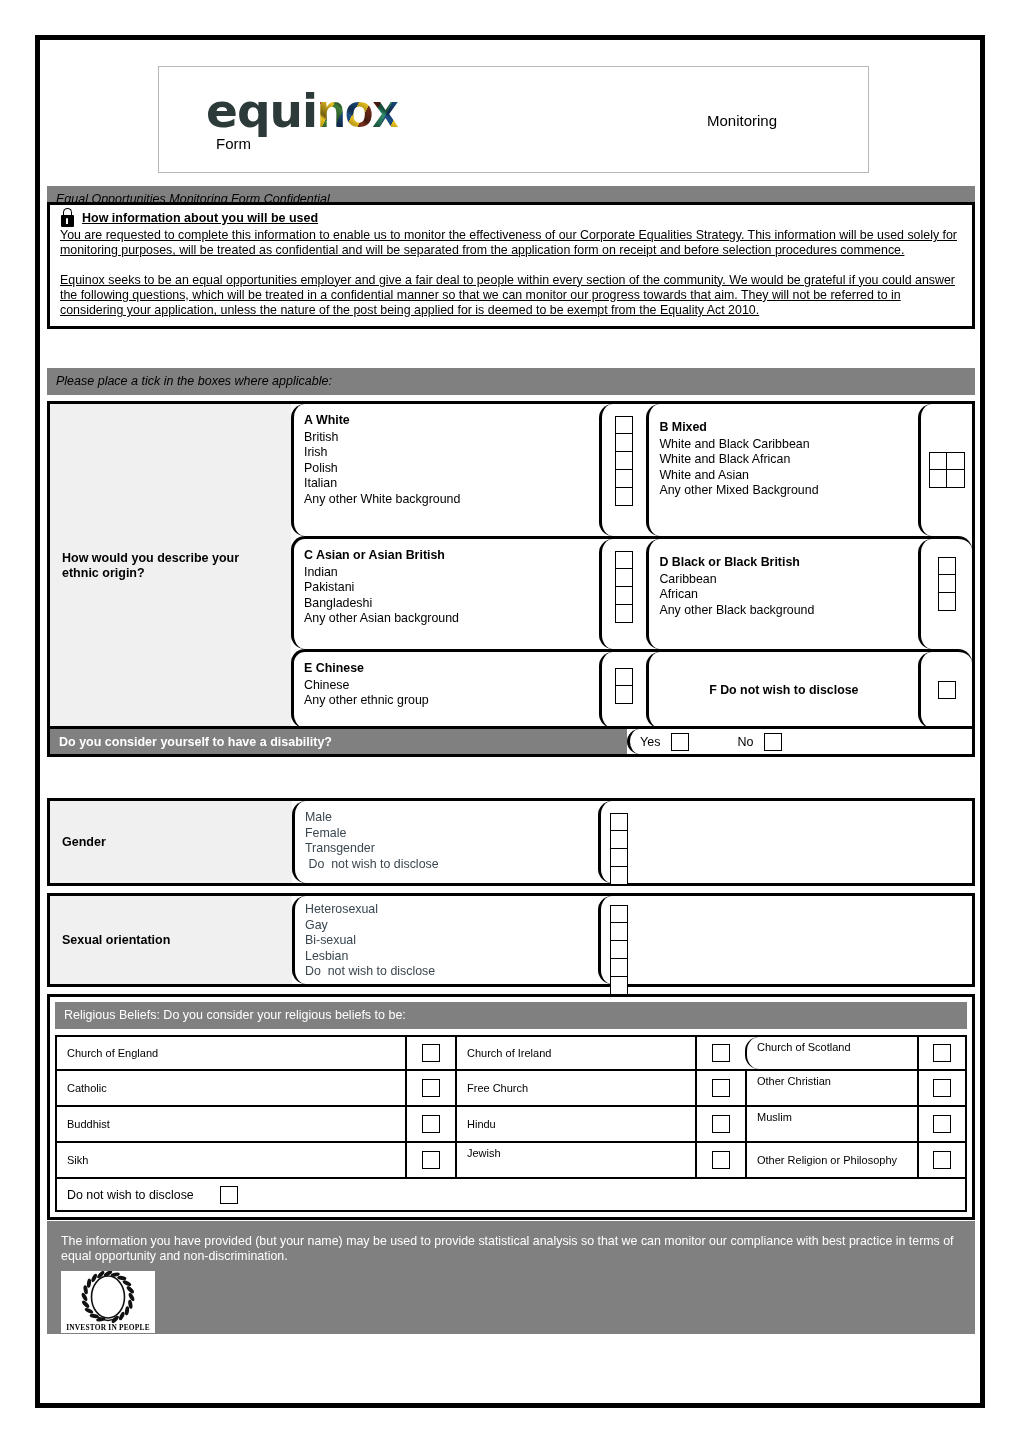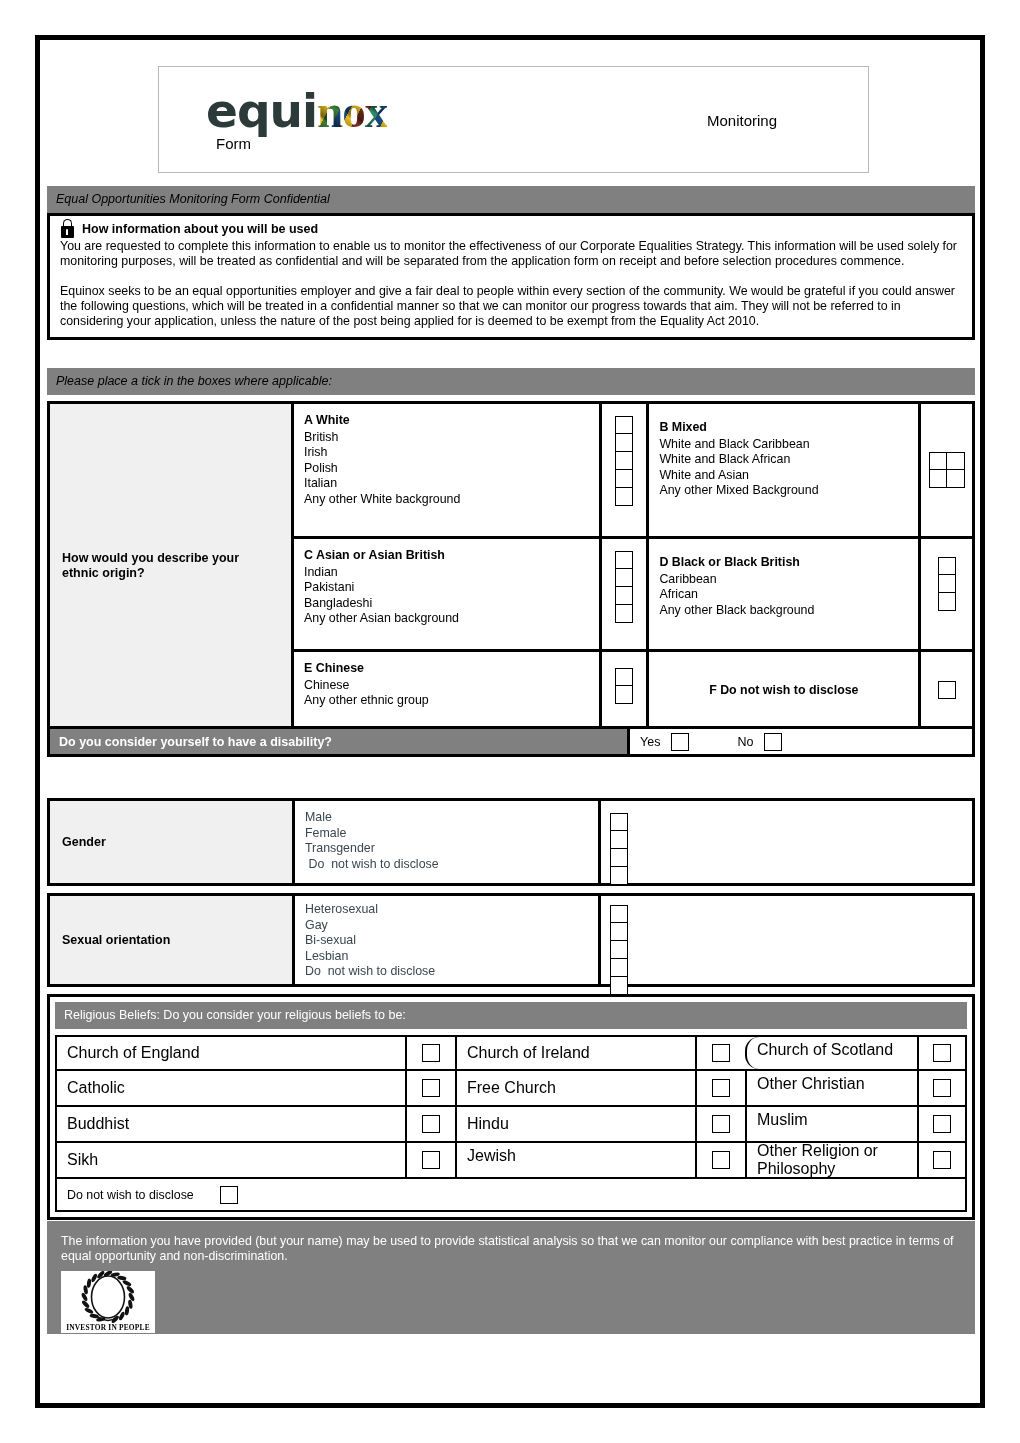--- a/index.html
+++ b/index.html
@@ -57,21 +57,21 @@
   }
   .logo-equi {
     font-family: "DejaVu Sans", sans-serif;
     font-weight: bold;
     font-size: 47px;
     line-height: 44px;
     letter-spacing: -1px;
     color: #2d3a3a;
   }
   .logo-nox {
-    font-family: Liberation Serif, serif;
+    font-family: Liberation Sans, sans-serif;
     font-weight: bold;
     font-size: 47px;
     line-height: 44px;
     letter-spacing: -1px;
     background-image:
       linear-gradient(118deg, #c9302c 0%, #c9302c 11%, #e8c020 11%, #e8c020 24%, #3f7d3a 24%, #3f7d3a 36%, #1c4f86 36%, #1c4f86 47%, #e8c020 47%, #e8c020 58%, #7a2f1c 58%, #7a2f1c 68%, #2f8f6b 68%, #2f8f6b 79%, #1c4f86 79%, #1c4f86 89%, #e8c020 89%, #e8c020 100%),
       linear-gradient(35deg, rgba(0,0,0,0.45) 0%, rgba(0,0,0,0) 18%, rgba(0,0,0,0.5) 22%, rgba(0,0,0,0) 40%, rgba(0,0,0,0.45) 46%, rgba(0,0,0,0) 64%, rgba(0,0,0,0.5) 70%, rgba(0,0,0,0) 88%, rgba(0,0,0,0.4) 95%);
     background-blend-mode: multiply;
     -webkit-background-clip: text;
     background-clip: text;
@@ -172,21 +172,21 @@
   .blk {
     border: 3px solid #000;
     box-sizing: border-box;
     background: #fff;
   }
   .row { display: flex; }
   .cell {
     box-sizing: border-box;
     position: relative;
   }
-  .vline { border-left: 3px solid #000; }
+  .vline { border-left: 3px solid #000; border-radius: 14px; }
   .hline { border-top: 3px solid #000; }
 
   .qlabel {
     background: #f0f0f0;
     font-size: 12.5px;
     font-weight: bold;
     display: flex;
     align-items: center;
     padding: 0 12px;
     line-height: 15px;
@@ -276,21 +276,21 @@
   }
   .relig-row {
     display: flex;
     border: 2px solid #000;
     border-top: none;
     box-sizing: border-box;
     height: 36px;
   }
   .relig-row.first { border-top: 2px solid #000; }
   .relig-txt {
-    font-size: 16px;
+    font-size: 11px;
     padding: 0 10px;
     display: flex;
     box-sizing: border-box;
   }
   .va-center { align-items: center; }
   .va-top { align-items: flex-start; padding-top: 4px; }
   .relig-cb {
     display: flex;
     align-items: center;
     justify-content: center;
@@ -351,21 +351,21 @@
       <div class="logo-wrap">
         <span class="logo-equi">equi</span>
           <span class="logo-nox">nox</span>
       </div>
       <div class="masthead-form">Form</div>
       <div class="masthead-monitoring">Monitoring</div>
     </div>
 
     <div class="band bar" style="top:146px;">Equal Opportunities Monitoring Form  Confidential</div>
 
-    <div class="band intro" style="top:173px;">
+    <div class="band intro" style="top:162px;text-decoration:underline;">
       <div class="intro-head">
         <span class="padlock">
           <span class="shackle"></span>
             <span class="body"></span>
             <span class="hole"></span>
         </span>
         <span>How information about you will be used</span>
       </div>
       <p>You are requested to complete this information to enable us to monitor the effectiveness of our Corporate Equalities Strategy. This information will be used solely for monitoring purposes, will be treated as confidential and will be separated from the application form on receipt and before selection procedures commence.</p>
       <div class="gap"></div>

